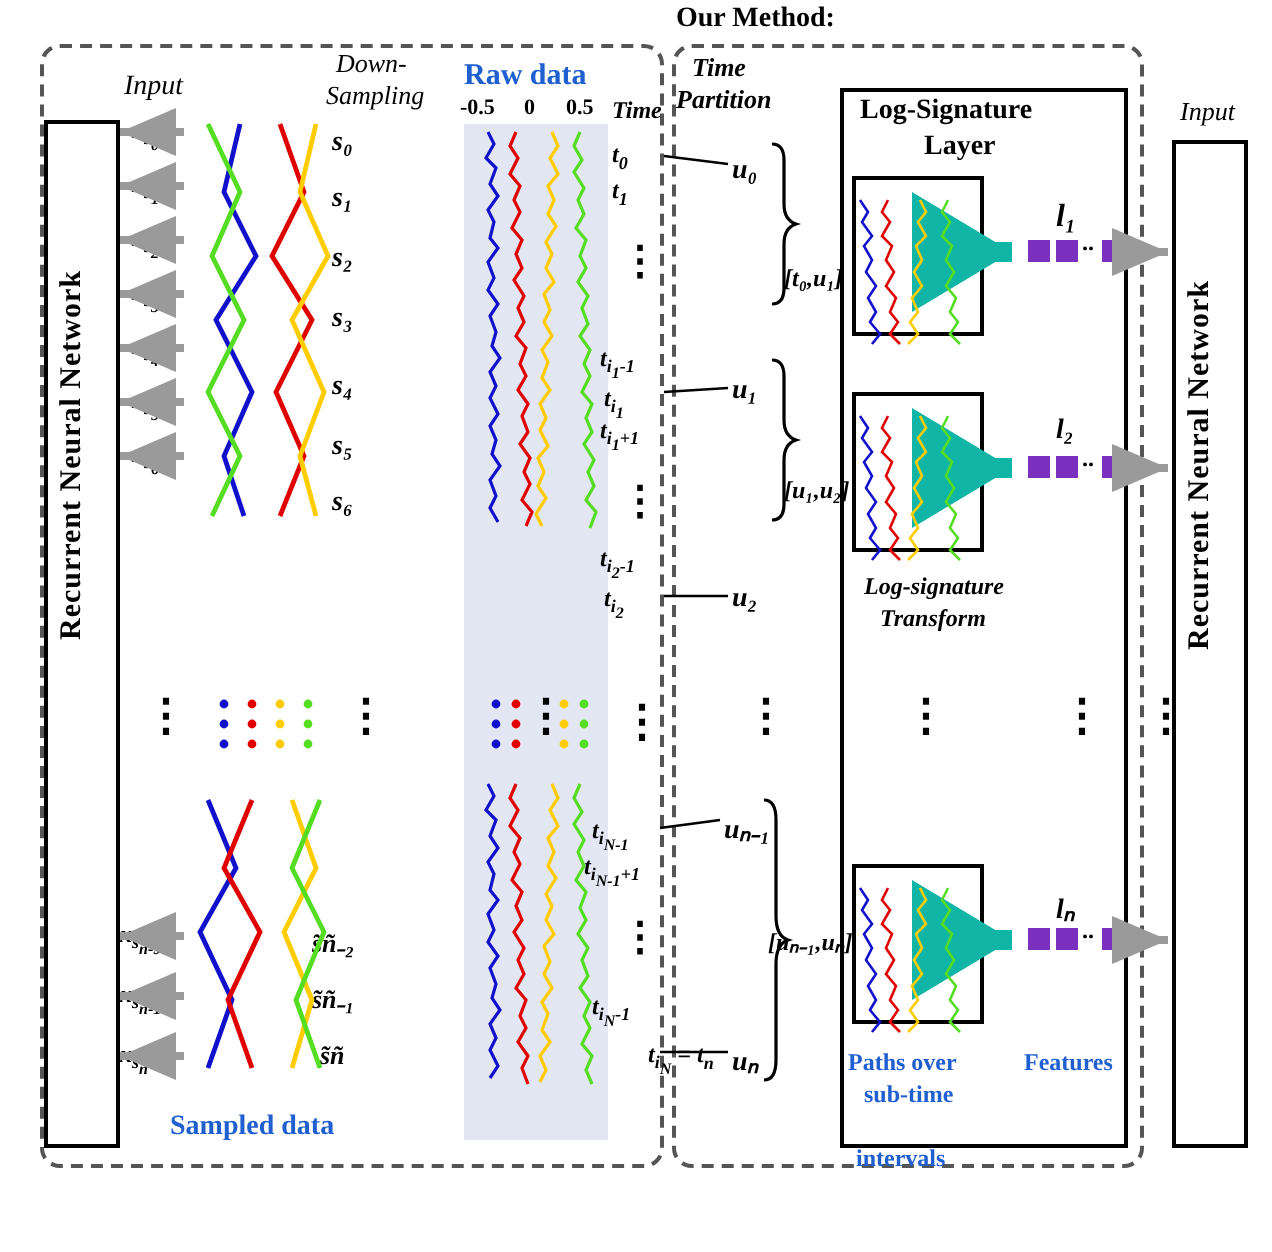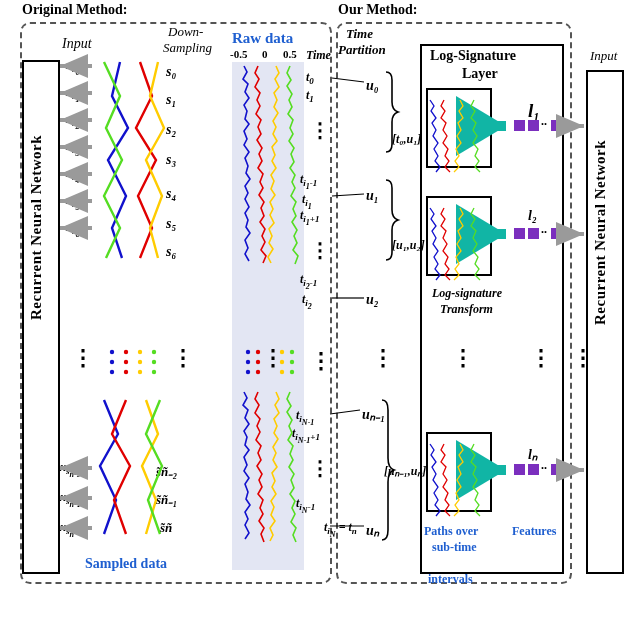--- a/index.html
+++ b/index.html
@@ -16,21 +16,20 @@
   .vert{writing-mode:vertical-rl;transform:rotate(180deg);}
 </style>
 </head>
 <body>
 
 <div id="fig">
 
   <div class="dashbox" style="left:20px;top:22px;width:308px;height:558px;"></div>
   <div class="dashbox" style="left:336px;top:22px;width:232px;height:558px;"></div>
 
-  <div class="lbl bd" style="left:22px;top:2px;font-size:14px;">Original Method:</div>
   <div class="lbl bd" style="left:338px;top:2px;font-size:14px;">Our Method:</div>
 
   <div class="solidbox" style="left:22px;top:60px;width:34px;height:510px;"></div>
   <div class="lbl bd vert" style="left:28px;top:135px;font-size:15px;letter-spacing:0.5px;">Recurrent Neural Network</div>
 
   <div class="lbl it" style="left:62px;top:36px;font-size:14px;">Input</div>
 
   <div class="lbl it" style="left:168px;top:24px;font-size:13px;">Down-</div>
   <div class="lbl it" style="left:163px;top:40px;font-size:13px;">Sampling</div>
 
@@ -105,21 +104,21 @@
   <div class="lbl bd" style="left:430px;top:48px;font-size:14px;">Log-Signature</div>
   <div class="lbl bd" style="left:462px;top:66px;font-size:14px;">Layer</div>
 
   <div class="solidbox" style="left:426px;top:88px;width:62px;height:76px;"></div>
   <div class="solidbox" style="left:426px;top:196px;width:62px;height:76px;"></div>
   <div class="solidbox" style="left:426px;top:432px;width:62px;height:76px;"></div>
 
   <div class="lbl bd it" style="left:432px;top:286px;font-size:12px;">Log-signature</div>
   <div class="lbl bd it" style="left:440px;top:302px;font-size:12px;">Transform</div>
 
-  <div class="lbl bd it" style="left:528px;top:100px;font-size:19px;">l₁</div>
+  <div class="lbl bd it" style="left:528px;top:100px;font-size:16px;">l₁</div>
   <div class="lbl bd it" style="left:528px;top:208px;font-size:14px;">l₂</div>
   <div class="lbl bd it" style="left:528px;top:444px;font-size:14px;">lₙ</div>
 
   <div style="position:absolute;left:514px;top:120px;width:11px;height:11px;background:#7b2fbe;"></div>
   <div style="position:absolute;left:528px;top:120px;width:11px;height:11px;background:#7b2fbe;"></div>
   <div class="lbl bd" style="left:541px;top:114px;font-size:12px;">..</div>
   <div style="position:absolute;left:551px;top:120px;width:11px;height:11px;background:#7b2fbe;"></div>
 
   <div style="position:absolute;left:514px;top:228px;width:11px;height:11px;background:#7b2fbe;"></div>
   <div style="position:absolute;left:528px;top:228px;width:11px;height:11px;background:#7b2fbe;"></div>

